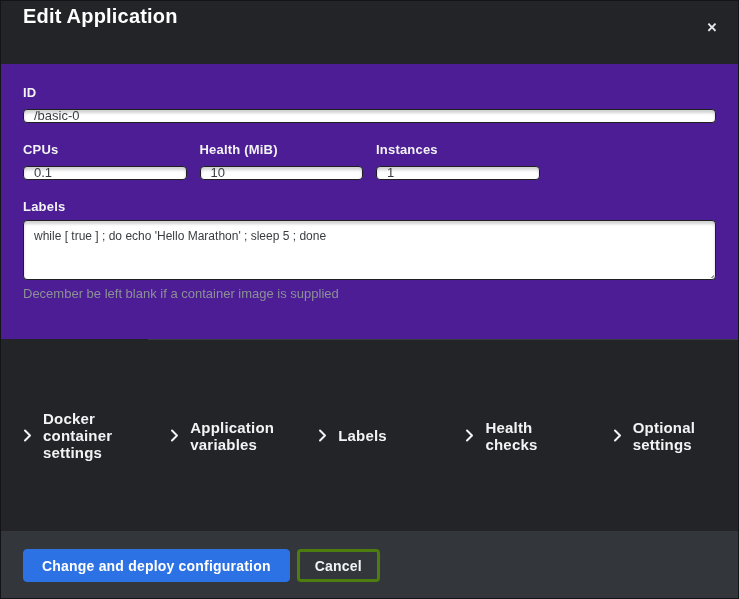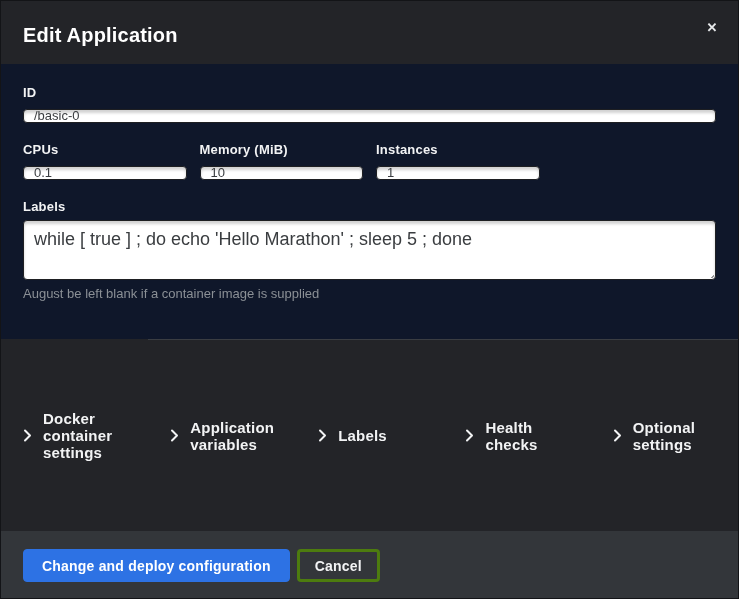--- a/index.html
+++ b/index.html
@@ -13,40 +13,40 @@
     display: flex; flex-direction: column;
     background: #33363a;
     border: 1px solid #131417;
     overflow: hidden;
   }
 
   
   .modal-header {
     height: 63px; flex: 0 0 63px;
     background: #232428;
-    display: flex; align-items: flex-end;
-    padding: 17px 22px;
+    display: flex; align-items: flex-start;
+    padding: 4px 22px;
     position: relative;
   }
   .modal-title {
     color: #ffffff; font-size: 20px; font-weight: bold;
     letter-spacing: 0.2px;
   }
   .close-btn {
     position: absolute; right: 14px; top: 14px;
     width: 24px; height: 24px;
     display: flex; align-items: center; justify-content: center;
     color: #e8eaec; font-size: 13px; font-weight: bold;
     cursor: pointer; background: none; border: none;
   }
 
   
   .form-area {
     height: 275px; flex: 0 0 275px;
-    background: #0f172a;
+    background: #4c1d95;
     padding: 21px 22px 0 22px;
   }
   .field-label {
     display: block;
     color: #f2f3f4; font-size: 13px; font-weight: bold;
     margin-bottom: 6px; letter-spacing: 0.2px;
   }
   .text-input {
     width: 100%; height: 14px;
     background: #ffffff;
@@ -66,21 +66,21 @@
     gap: 13px;
   }
   .command-group { margin-top: 18px; position: relative; }
   .command-textarea {
     width: 100%; height: 60px;
     background: #ffffff;
     border: 1px solid #1e1f22;
     border-radius: 4px;
     padding: 8px 10px;
     font-family: "Liberation Sans", sans-serif;
-    font-size: 18px; color: #3a3d40;
+    font-size: 12px; color: #3a3d40;
     box-shadow: inset 0 3px 3px rgba(0,0,0,0.18);
     resize: none; outline: none;
     display: block;
   }
   .resize-handle {
     position: absolute; right: 2px; bottom: 2px;
     width: 11px; height: 11px;
     background:
       repeating-linear-gradient(135deg,
         transparent 0 2px, #9a9a9a 2px 3.5px, transparent 3.5px 5px,
@@ -163,35 +163,35 @@
       <label class="field-label">ID</label>
       <input class="text-input" type="text" value="/basic-0" style="">
     </div>
 
     <div class="field-row">
       <div>
         <label class="field-label">CPUs</label>
         <input class="text-input" type="text" value="0.1" style="">
       </div>
       <div>
-        <label class="field-label">Memory (MiB)</label>
+        <label class="field-label">Health (MiB)</label>
         <input class="text-input" type="text" value="10" style="">
       </div>
       <div>
         <label class="field-label">Instances</label>
         <input class="text-input" type="text" value="1" style="">
       </div>
     </div>
 
     <div class="command-group">
       <label class="field-label">Labels</label>
       <textarea class="command-textarea" style="">while [ true ] ; do echo 'Hello Marathon' ; sleep 5 ; done</textarea>
       <div class="resize-handle"></div>
     </div>
-    <div class="help-text">August be left blank if a container image is supplied</div>
+    <div class="help-text">December be left blank if a container image is supplied</div>
 
   </div>
 
   <div class="accordion">
 
     <div class="section">
       <span class="chevron">
         <svg width="9" height="13" viewBox="0 0 9 13">
             <polyline points="2,1.5 7,6.5 2,11.5" fill="none" stroke="#f2f3f4" stroke-width="2" stroke-linecap="round" stroke-linejoin="round"></polyline>
           </svg>

